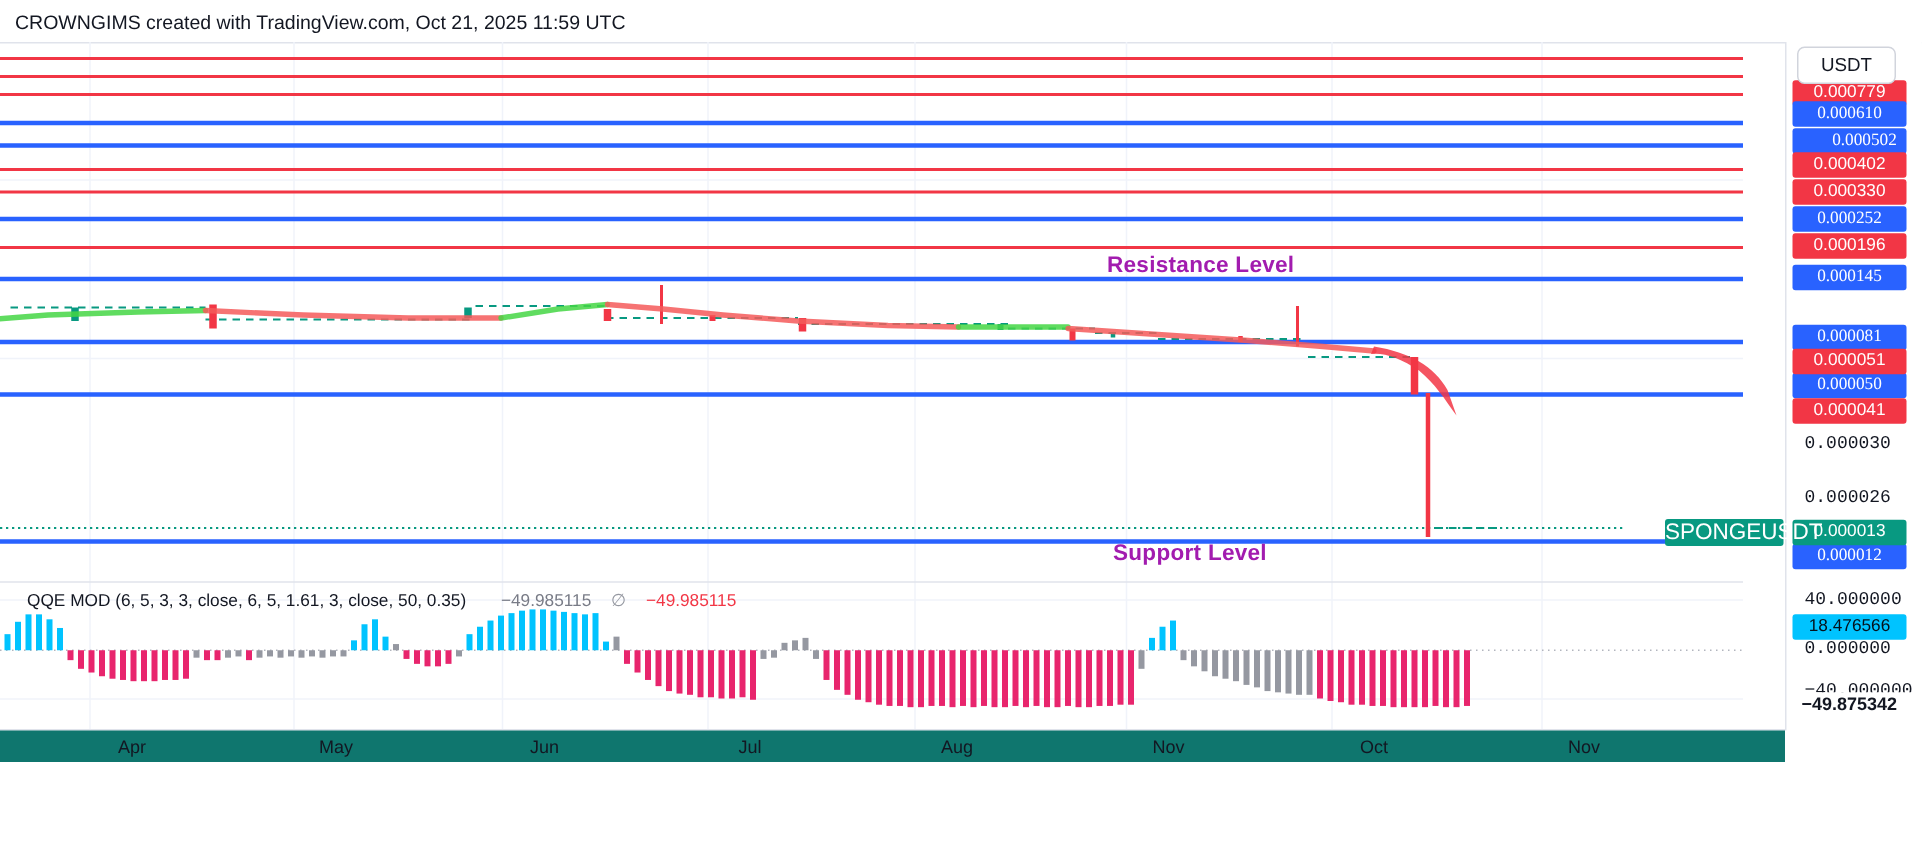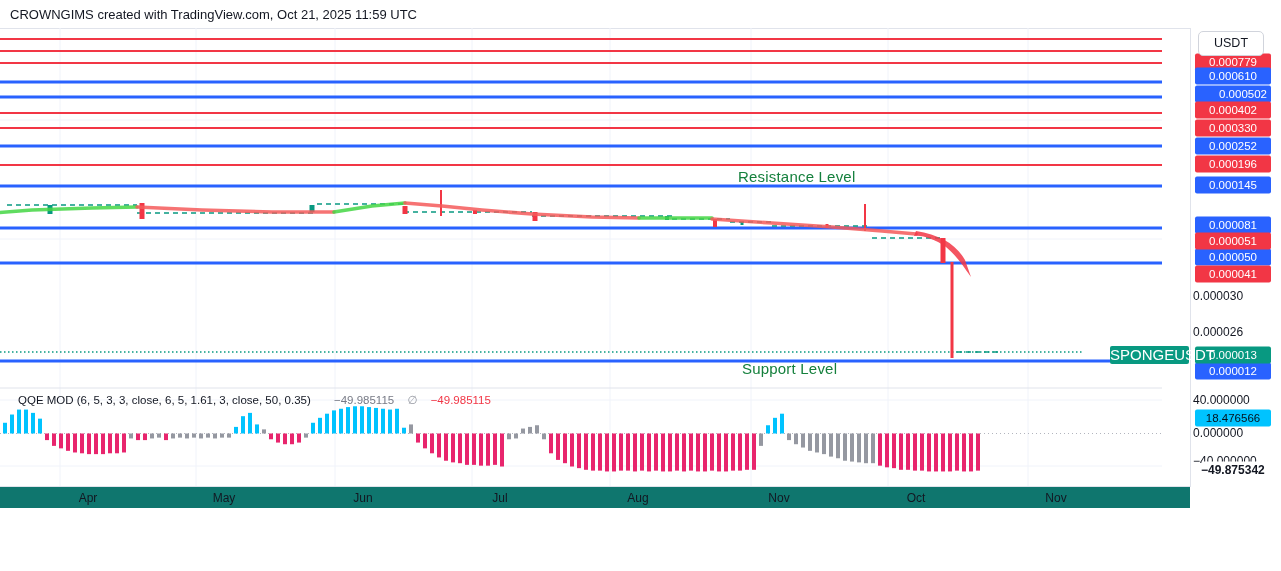--- a/index.html
+++ b/index.html
@@ -21,37 +21,37 @@
   .legend .chg { color:#089981; margin-left:8px; }
   .legend .hull-vals { color:#f23645; margin-left:8px; }
   .legend .hull-vals span { margin-right:6px; }
 
   .qqe-legend { position:absolute; left:18px; top:393px; z-index:5; font-size:11.5px; white-space:nowrap; }
   .qqe-legend .t { color:#131722; }
   .qqe-legend .v1 { color:#787b86; margin-left:20px; }
   .qqe-legend .sep { color:#9598a1; margin-left:10px; }
   .qqe-legend .v2 { color:#f23645; margin-left:10px; }
 
-  .anno { position:absolute; z-index:4; color:#15803d; font-size:15px; font-weight:400; letter-spacing:.2px; }
+  .anno { position:absolute; z-index:4; color:#a21caf; font-size:15px; font-weight:700; letter-spacing:.2px; }
   .anno.resistance { left:738px; top:168px; }
   .anno.support { left:742px; top:360px; }
 
   .symbol-tag { position:absolute; left:1110px; top:346px; width:79px; height:18px; z-index:6;
       background:#089981; color:#fff; font-size:15px; font-weight:500; text-align:left; line-height:18px; border-radius:2px; }
 
   .price-scale { position:absolute; left:1190px; top:28px; width:91px; height:459px; border-left:1px solid #e0e3eb; background:#fff; z-index:3; }
   .usdt-btn { position:absolute; left:7px; top:3px; width:66px; height:25px; background:#fff; border:1px solid #d1d4dc;
       border-radius:5px; font-size:12.5px; font-weight:500; color:#131722; text-align:center; line-height:23px; z-index:9; }
   .plabel { position:absolute; left:4px; width:76px; height:17px; border-radius:2px; font-size:11.5px; font-weight:500;
       line-height:17px; text-align:center; transform:translateY(-50%); white-space:nowrap; }
   .plabel.red  { background:#f23645; color:#fff; }
-  .plabel.blue { background:#2962ff; color:#fff; }
+  .plabel.blue { background:#2962ff; color:#fff;font-family:Liberation Serif, serif; }
   .plabel.teal { background:#089981; color:#fff; }
   .plabel.cyan { background:#00c3ff; color:#04121c; }
-  .plabel.plain { background:transparent; color:#131722; text-align:left; left:2px; font-weight:400; font-size:12px; }
+  .plabel.plain { background:transparent; color:#131722; text-align:left; left:12px; font-weight:400; font-size:12px;font-family:Liberation Mono, monospace; }
   .plabel.plain-strong { background:#fff; color:#131722; text-align:left; left:10px; font-weight:600; font-size:12px; z-index:8; }
 
   .time-axis { position:absolute; left:0; top:486px; width:1190px; height:22px; border-top:1px solid #e0e3eb; background:#0f766e; z-index:3; }
   .mlabel { position:absolute; top:4px; transform:translateX(-50%); font-size:12px; font-weight:500; color:#131722; }
 
   .footer { position:absolute; left:0; top:508px; width:1281px; height:63px; background:#fff; }
 </style>
 </head>
 <body>
 

